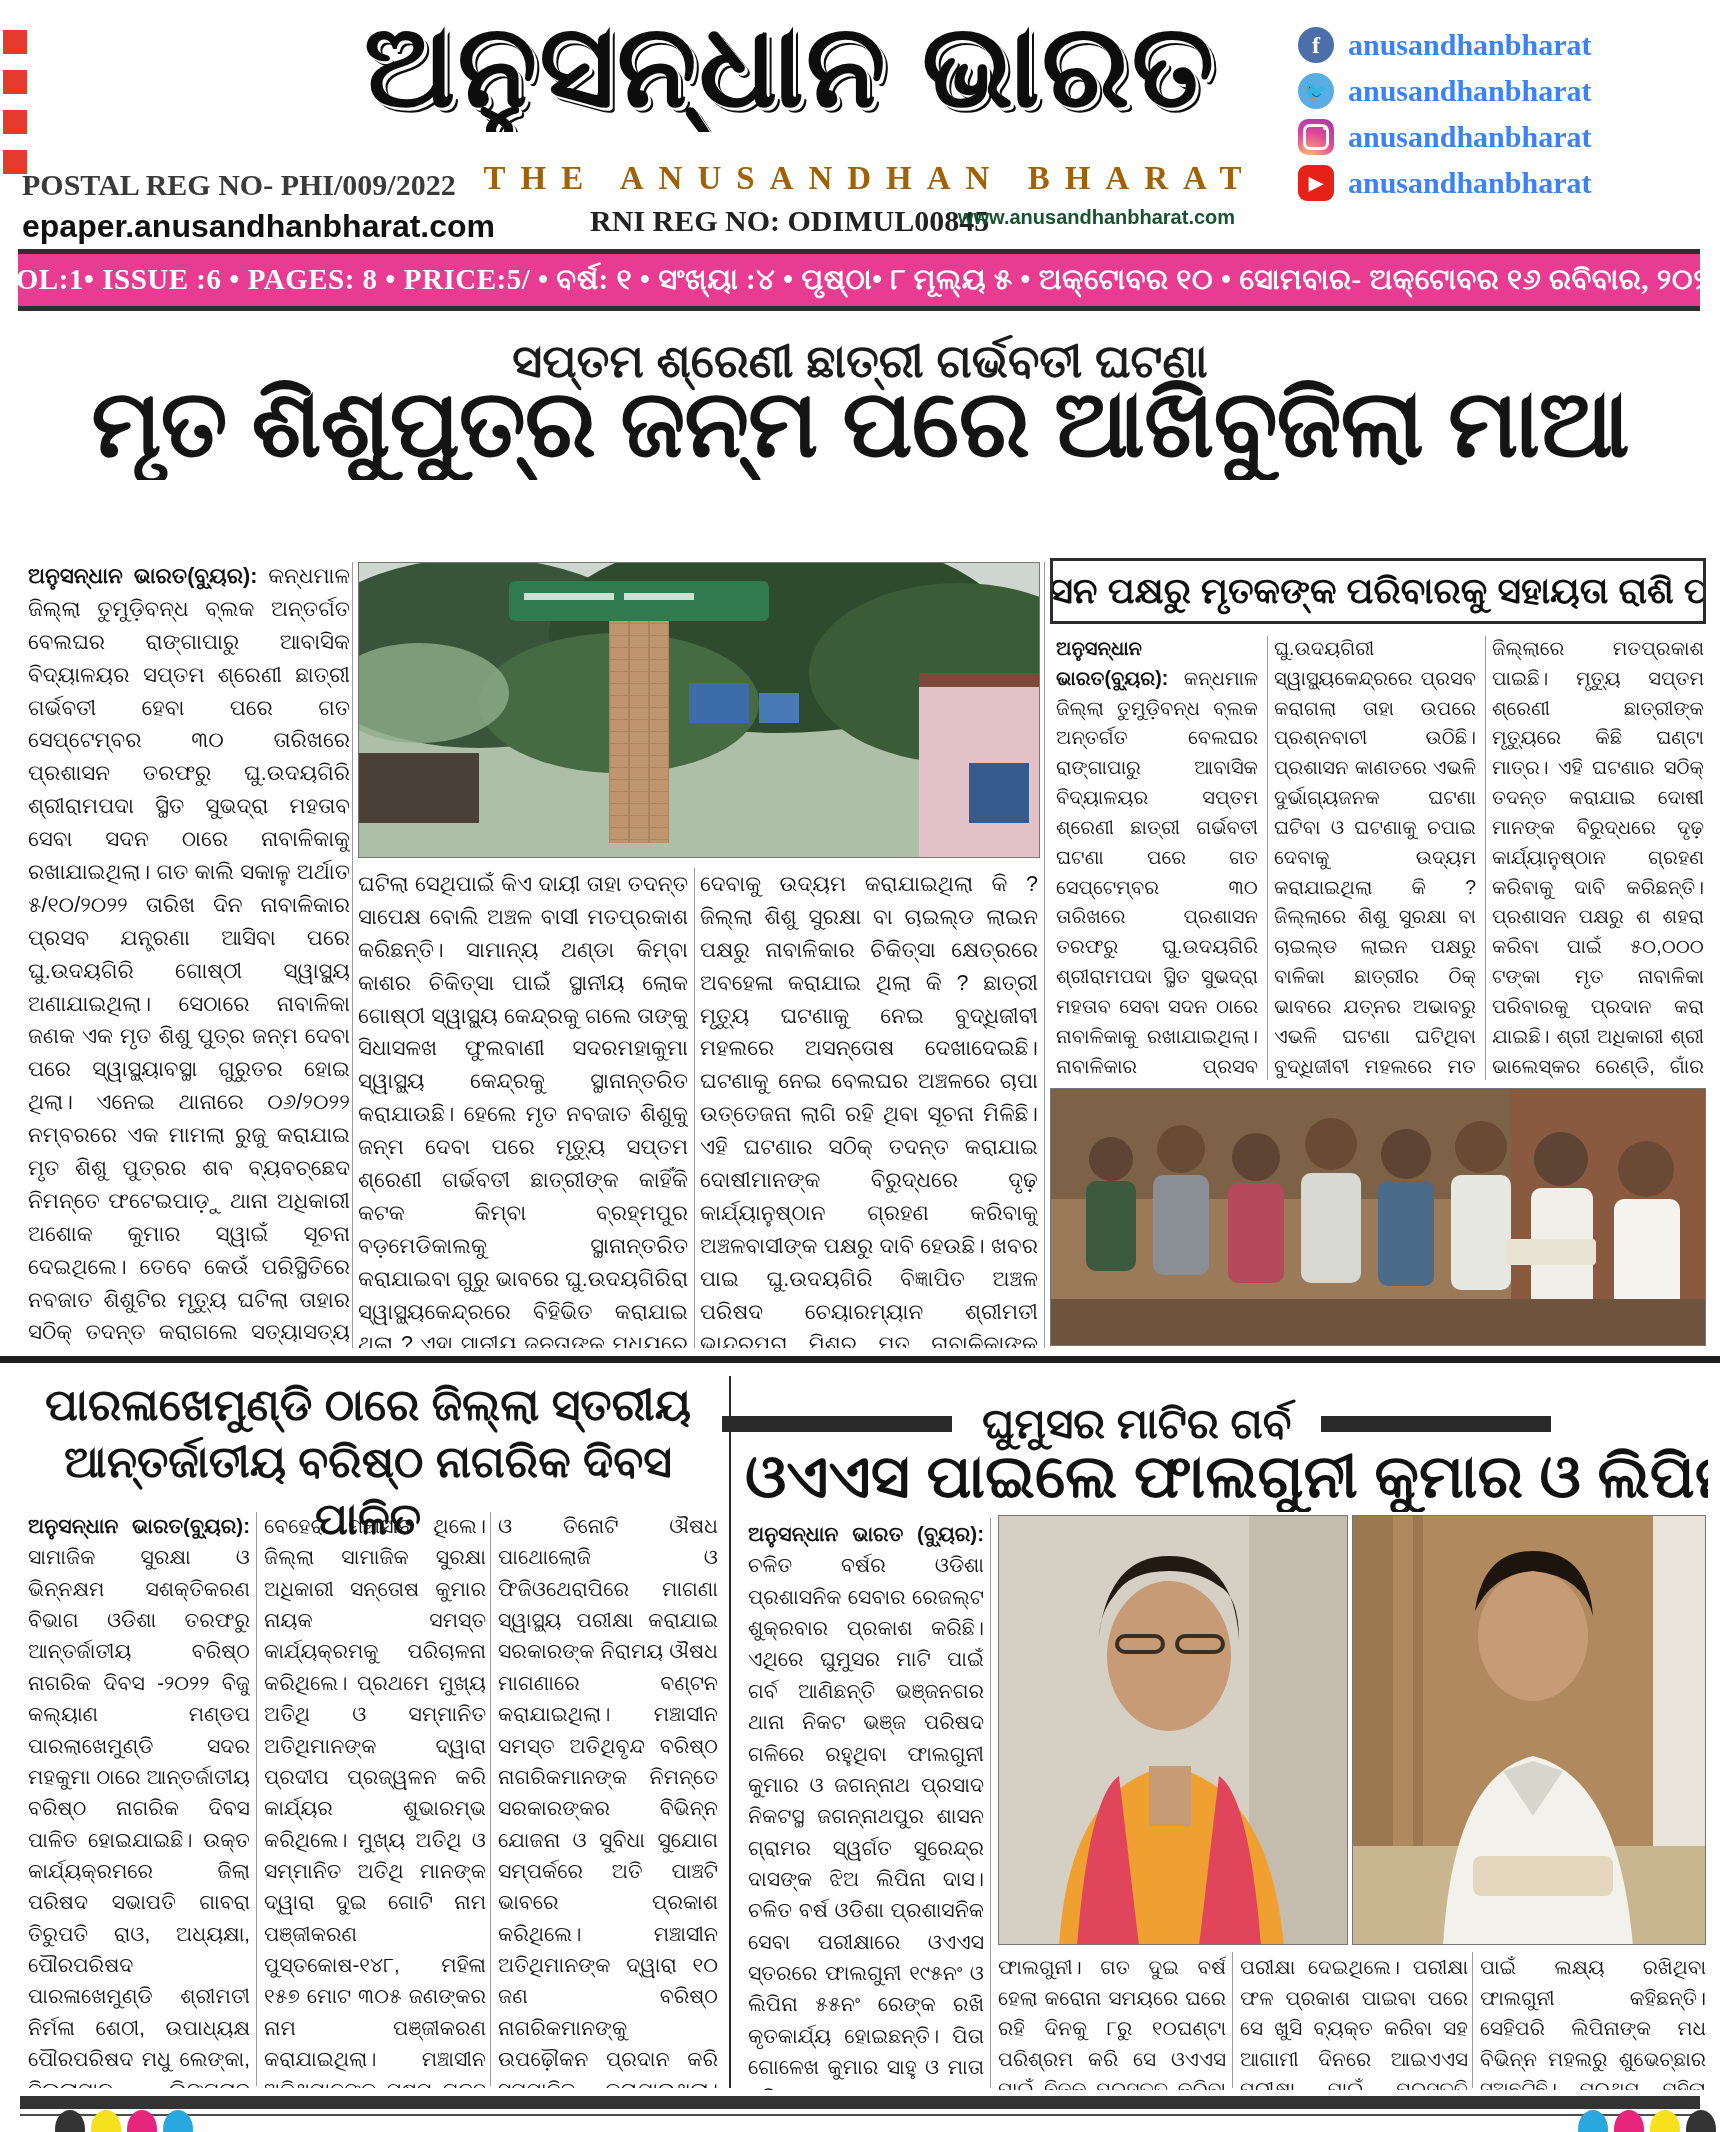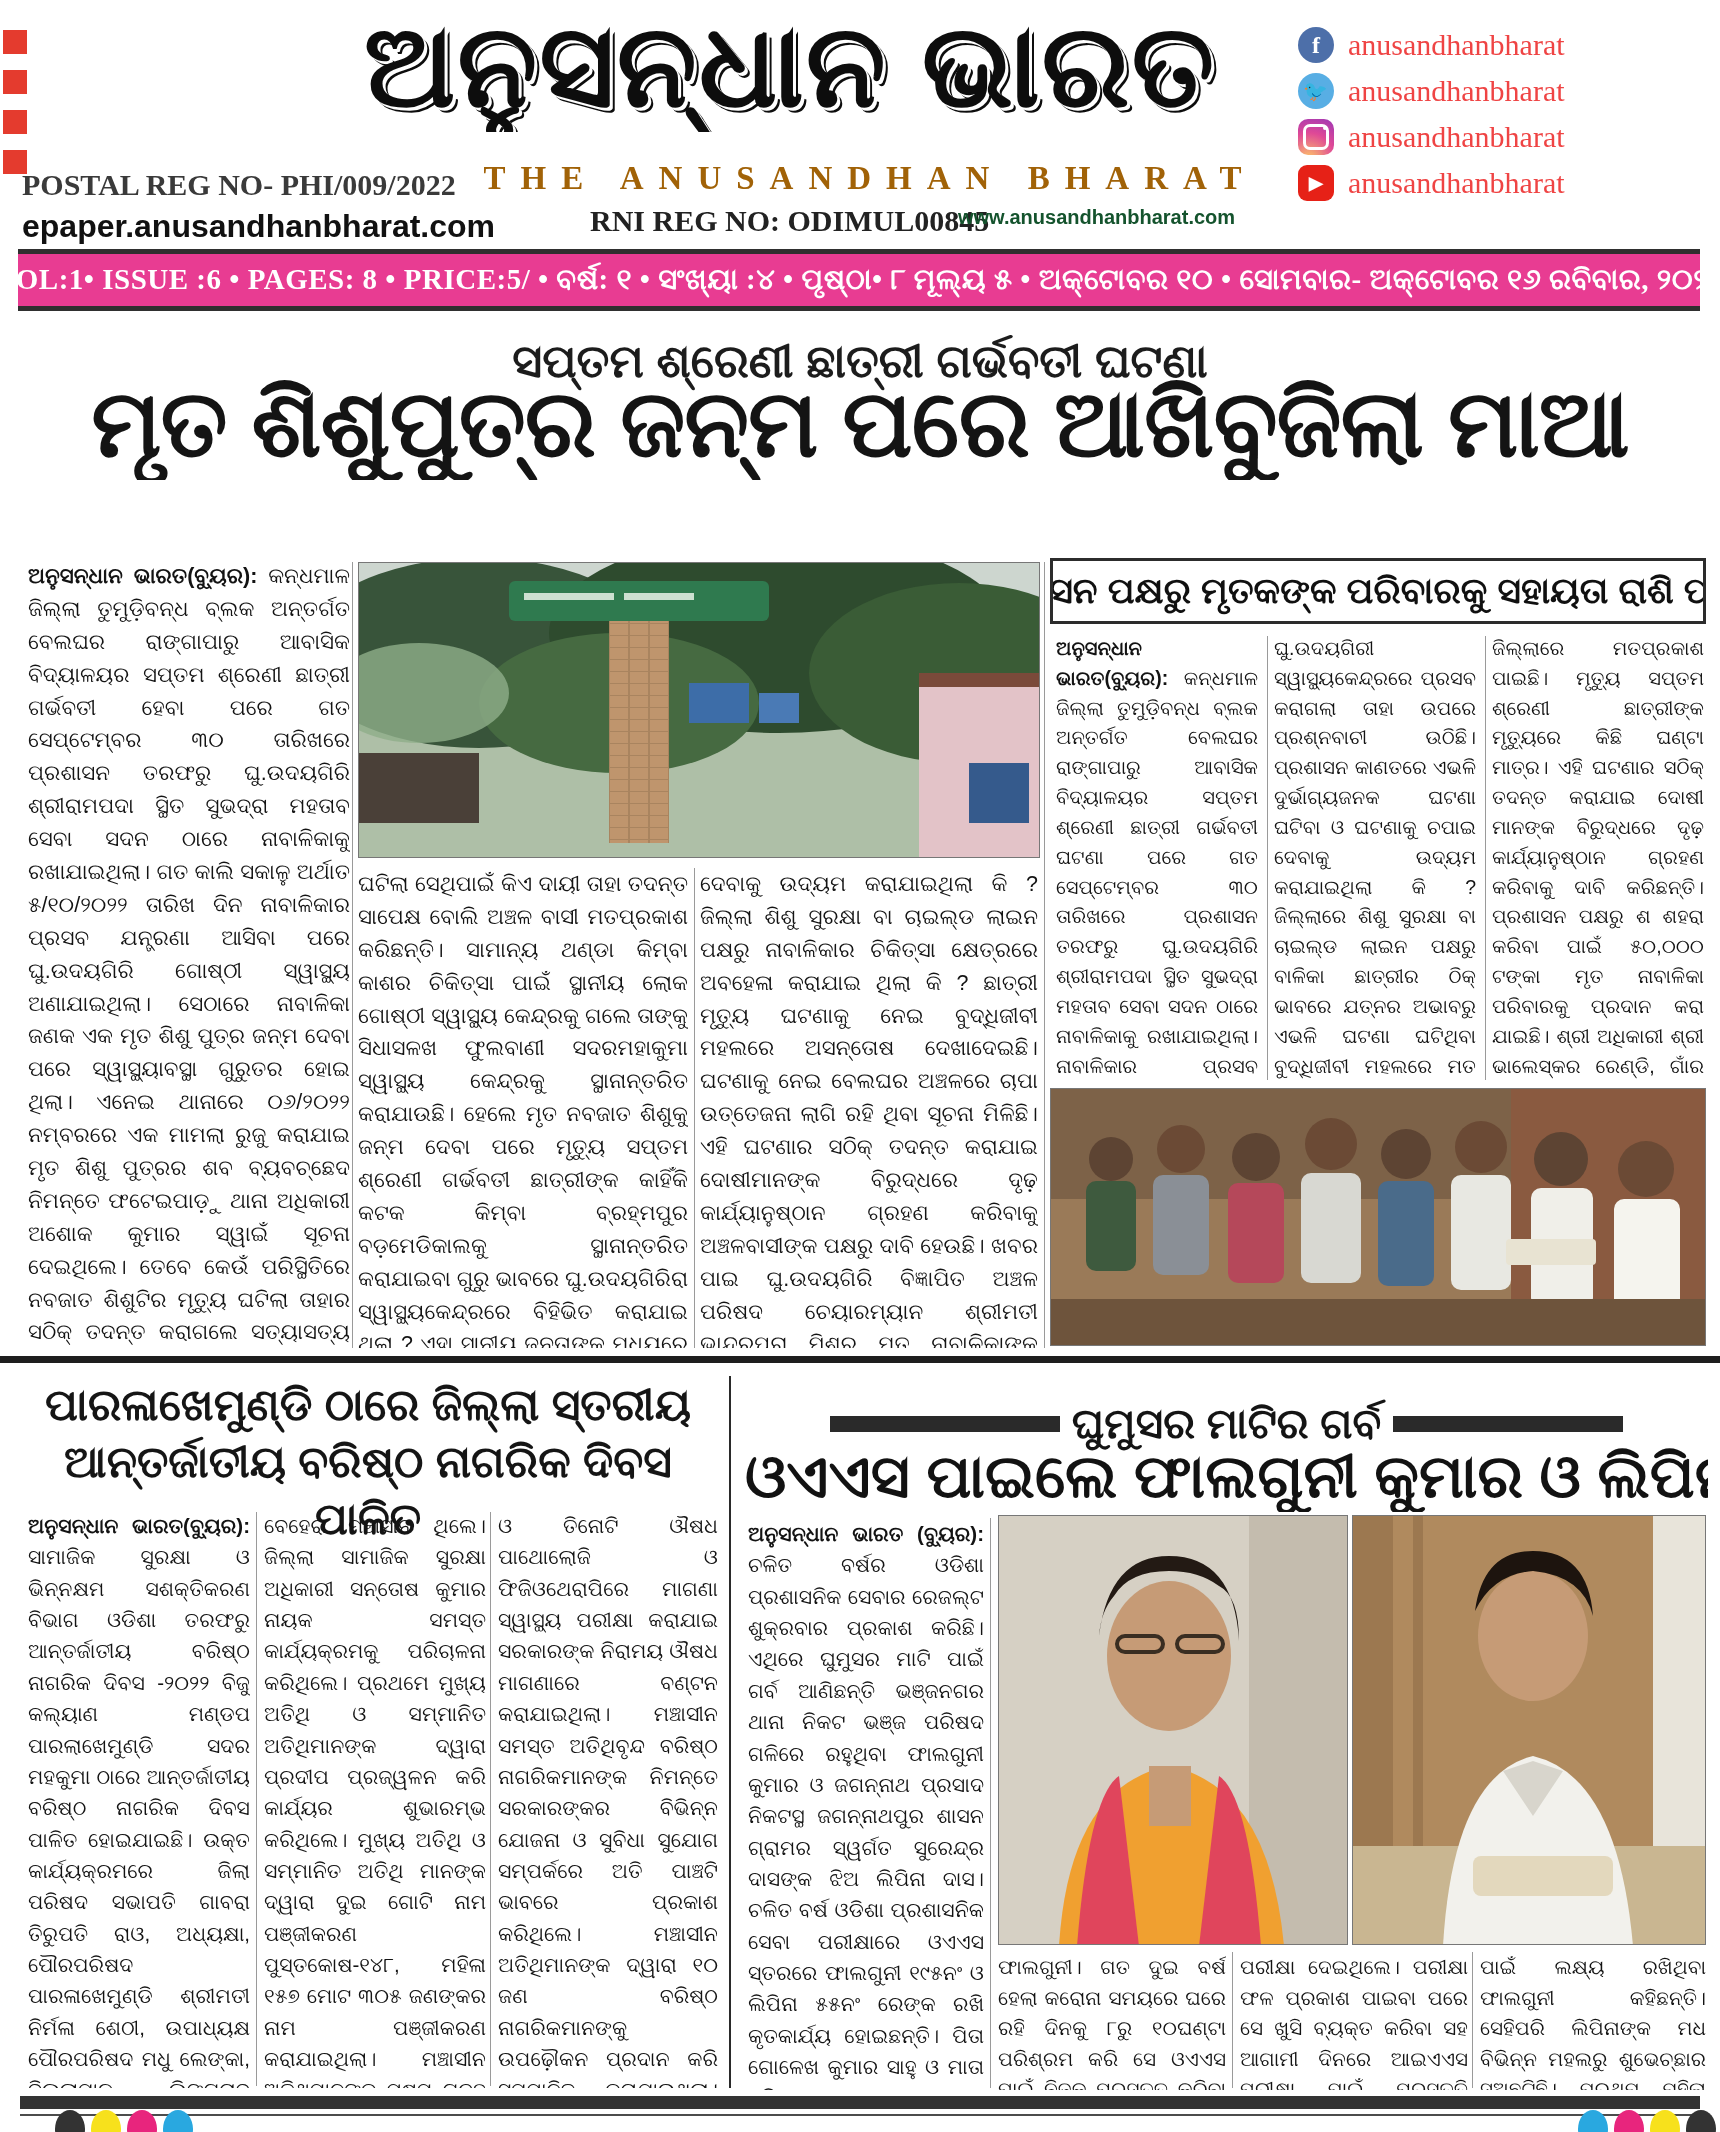--- a/index.html
+++ b/index.html
@@ -28,21 +28,21 @@
   .social-row{display:flex;align-items:center;height:46px;}
   .sicon{width:36px;height:36px;border-radius:50%;margin-right:14px;flex:0 0 36px;
          display:flex;align-items:center;justify-content:center;color:#fff;font-weight:bold;font-size:24px;
          font-family:"Liberation Serif",serif;}
   .sicon.fb{background:#4d6fa9;}
   .sicon.tw{background:#58aee4;font-size:20px;}
   .sicon.ig{background:radial-gradient(circle at 30% 110%,#fdc468 0%,#df4996 55%,#9b36b7 100%);border-radius:10px;}
   .sicon.yt{background:#e62117;border-radius:9px;font-size:18px;}
   .ig-inner{width:20px;height:20px;border:3px solid #fff;border-radius:7px;position:relative;}
   .ig-inner::after{content:"";position:absolute;right:-1px;top:-1px;width:4px;height:4px;background:#fff;border-radius:50%;}
-  .handle{font-family:"Liberation Serif",serif;font-size:30px;color:#ef4444;}
+  .handle{font-family:"Liberation Serif",serif;font-size:30px;color:#3b82f6;font-weight:bold;}
   
   .banner{
     left:18px;top:249px;width:1682px;height:62px;background:#e83c92;
     border-top:5px solid #2f2f2f;border-bottom:5px solid #2f2f2f;box-sizing:border-box;
     display:flex;align-items:center;justify-content:center;
   }
   .banner span{color:#fff;font-weight:bold;font-size:29px;letter-spacing:0.5px;white-space:nowrap;
     font-family:"Liberation Serif","DejaVu Sans",serif;}
   
   .kicker{left:0;top:322px;width:1400px;text-align:center;font-size:46px;font-weight:bold;color:#1c1c1c;}
@@ -57,21 +57,21 @@
     display:flex;align-items:center;justify-content:center;font-size:36px;font-weight:bold;color:#101010;
     white-space:nowrap;overflow:hidden;
   }
   .photo-frame{border:1px solid #777;box-sizing:border-box;overflow:hidden;background:#ccc;}
   
   .hdivider{left:0;top:1356px;width:1720px;height:7px;background:#1e1e1e;}
   .vdivider-main{left:729px;top:1376px;width:2px;height:712px;background:#2a2a2a;}
   
   .senior-head{left:18px;top:1376px;width:700px;text-align:center;font-size:44px;font-weight:bold;line-height:1.3;color:#151515;}
   
-  .oas-kicker{left:745px;top:1400px;width:963px;display:flex;align-items:center;justify-content:center;gap:12px;}
+  .oas-kicker{left:722px;top:1400px;width:963px;display:flex;align-items:center;gap:30px;}
   .kdash{width:230px;height:16px;background:#2a2a2a;}
   .oas-kicker span{font-size:42px;font-weight:bold;white-space:nowrap;color:#141414;}
   .oas-head{left:745px;top:1442px;width:963px;text-align:center;font-size:60px;font-weight:bold;color:#121212;
     white-space:nowrap;overflow:hidden;}
   
   .footbar{left:20px;top:2096px;width:1680px;height:13px;background:#333;}
   .footline{left:20px;top:2114px;width:1680px;height:2px;background:#4c4c4c;}
   .dot{position:absolute;width:30px;height:38px;border-radius:50%;}
   svg{display:block;}
 </style>

